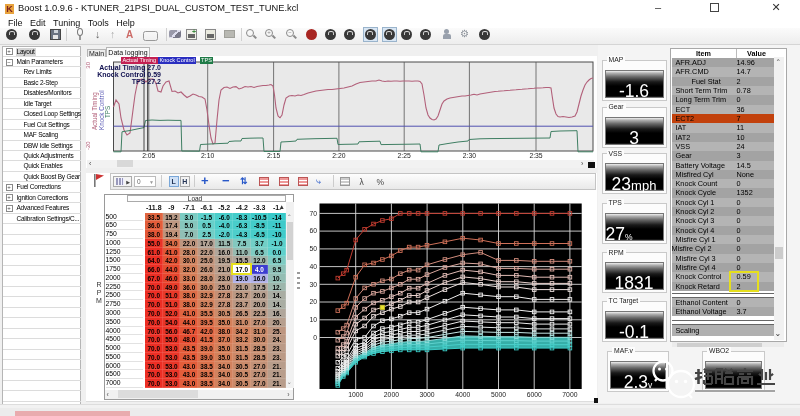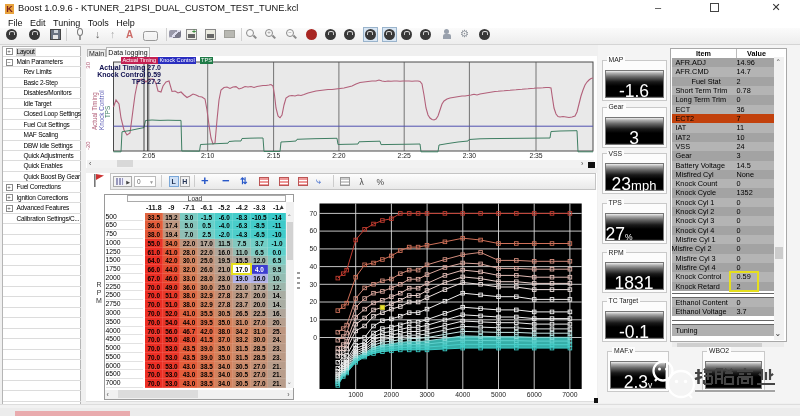--- a/index.html
+++ b/index.html
@@ -862,21 +862,21 @@
 <div style="position:absolute;left:671.5px;top:244.40px;width:102px;height:9.32px;background:#a3a3a3;font-size:7.3px;color:#000;line-height:9.32px"><span style="">Misfire Cyl 2</span><span style="position:absolute;left:65px">0</span></div>
 <div style="position:absolute;left:671.5px;top:253.72px;width:102px;height:9.32px;background:#b4b4b4;font-size:7.3px;color:#000;line-height:9.32px"><span style="margin-left:4px">Misfire Cyl 3</span><span style="position:absolute;left:65px">0</span></div>
 <div style="position:absolute;left:671.5px;top:263.04px;width:102px;height:9.32px;background:#a3a3a3;font-size:7.3px;color:#000;line-height:9.32px"><span style="margin-left:4px">Misfire Cyl 4</span><span style="position:absolute;left:65px">0</span></div>
 <div style="position:absolute;left:671.5px;top:272.36px;width:102px;height:9.32px;background:#b4b4b4;font-size:7.3px;color:#000;line-height:9.32px"><span style="margin-left:4px">Knock Control</span><span style="position:absolute;left:65px">0.59</span></div>
 <div style="position:absolute;left:671.5px;top:281.68px;width:102px;height:9.32px;background:#a3a3a3;font-size:7.3px;color:#000;line-height:9.32px"><span style="margin-left:4px">Knock Retard</span><span style="position:absolute;left:65px">2</span></div>
 <div style="position:absolute;left:729px;top:270.86px;width:30px;height:21.64px;border:2px solid #e6df1d;box-sizing:border-box"></div>
 <div style="position:absolute;left:671.5px;top:293.00px;width:102px;height:2.5px;border-top:1px solid #666;border-bottom:1px solid #666"></div>
 <div style="position:absolute;left:671.5px;top:297.50px;width:102px;height:9.32px;background:#b3b3b3;font-size:7.3px;line-height:9.32px"><span style="margin-left:4px">Ethanol Content</span><span style="position:absolute;left:65px">0</span></div>
 <div style="position:absolute;left:671.5px;top:306.82px;width:102px;height:9.32px;background:#a7a7a7;font-size:7.3px;line-height:9.32px"><span style="margin-left:4px">Ethanol Voltage</span><span style="position:absolute;left:65px">3.7</span></div>
 <div style="position:absolute;left:671.5px;top:319.64px;width:102px;height:3px;border-top:1px solid #666;border-bottom:1px solid #666"></div>
-<div style="position:absolute;left:671.5px;top:324.64px;width:102px;height:11px;background:#b0b0b0;font-size:7.3px;line-height:11px"><span style="margin-left:4px">Tuning</span></div>
+<div style="position:absolute;left:671.5px;top:324.64px;width:102px;height:11px;background:#b0b0b0;font-size:7.3px;line-height:11px"><span style="margin-left:4px">Scaling</span></div>
 <div style="position:absolute;left:773.5px;top:57px;width:10px;height:283px;background:#f1f1f1"></div>
 <div style="position:absolute;left:775.5px;top:58px;font-size:6.5px;color:#555">⌃</div>
 <div style="position:absolute;left:774.5px;top:247px;width:8px;height:12px;background:#cccccc"></div>
 <div style="position:absolute;left:774.5px;top:329px;font-size:8px;color:#333">⌄</div>
 <div style="position:absolute;left:672px;top:342px;width:112px;height:5px;background:#ebebeb">
     <span style="position:absolute;left:5px;top:0.5px;width:85px;height:4px;background:#cfcfcf"></span>
   </div>
 <svg width="160" height="60" style="position:absolute;left:640px;top:350px">
 <circle cx="23" cy="21" r="9.5" fill="none" stroke="#fff" stroke-width="2.3"></circle>
 <circle cx="19.5" cy="19" r="1.5" fill="#fff"></circle>

